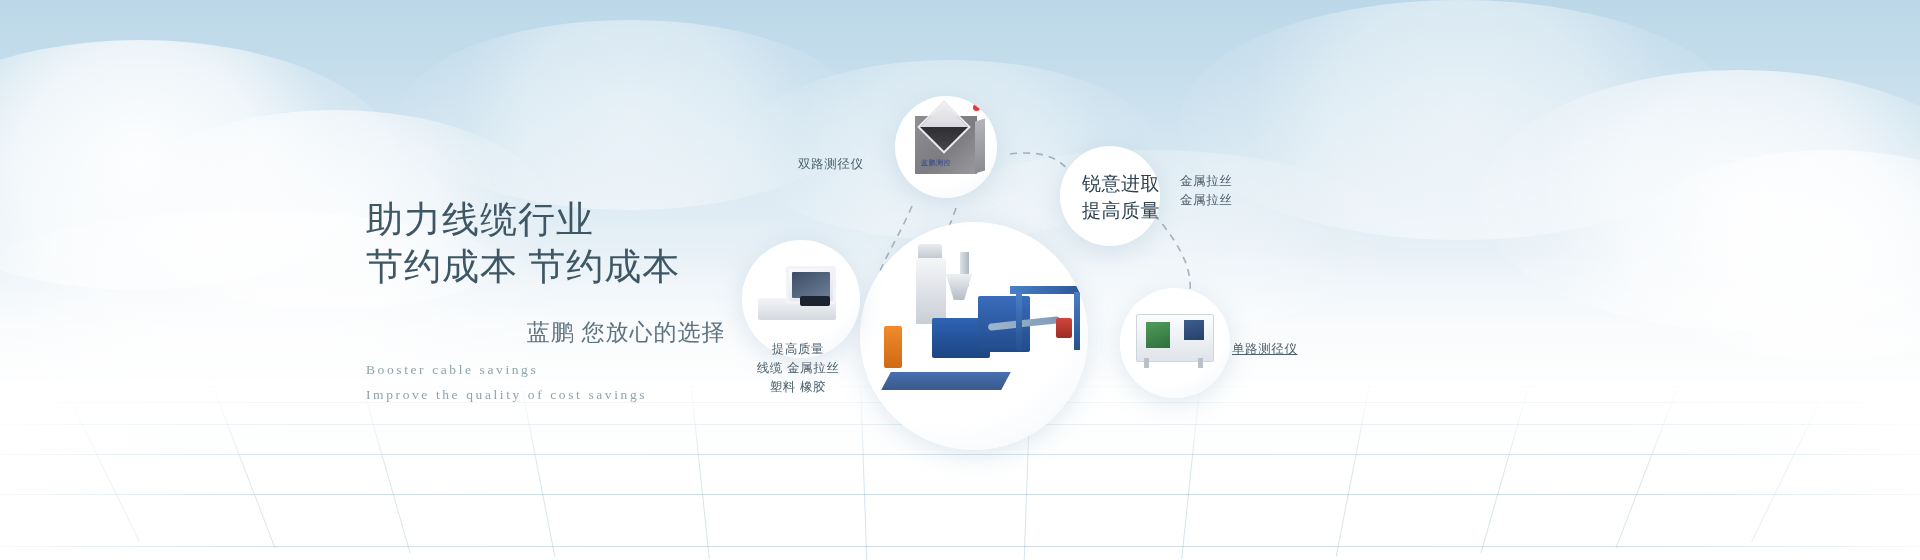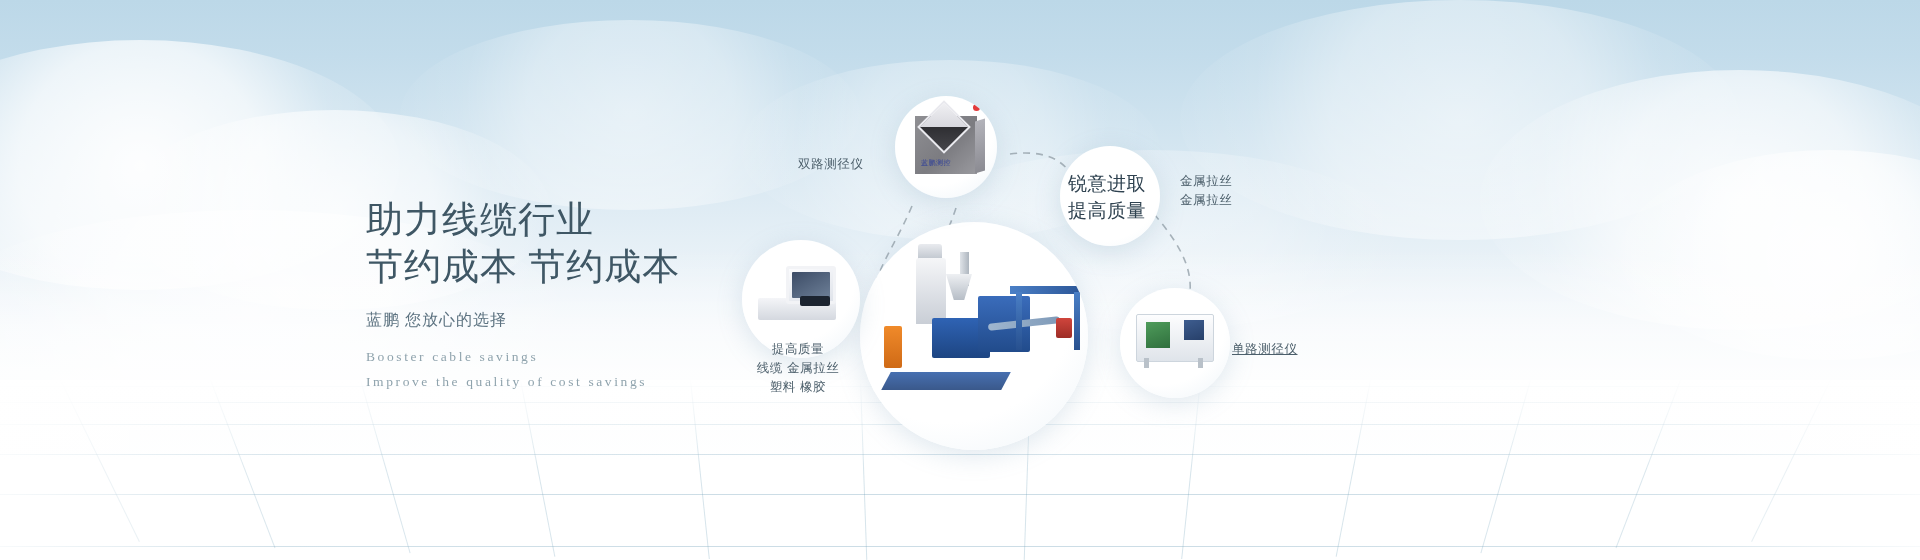--- a/index.html
+++ b/index.html
@@ -115,25 +115,26 @@
   .headline {
     color: #3f5765;
     font-size: 37px;
     line-height: 47px;
     letter-spacing: 1px;
     font-weight: 400;
     white-space: nowrap;
   }
   .subline {
     color: #5d7381;
-    font-size: 16px;
+    font-size: 23px;
     line-height: 30px;
     letter-spacing: 1px;
-    margin-top: 15px;
+    margin-top: 28px;
     white-space: nowrap;
+    text-align: center;
   }
   .engline {
     color: #8fa3ad;
     font-size: 13.5px;
     line-height: 25px;
     letter-spacing: 2.6px;
     white-space: nowrap;
   }
   .engline.first { margin-top: 9px; }
 
@@ -175,24 +176,24 @@
     white-space: nowrap;
     text-align: center;
   }
   .lb-dual  { left: 118px; top: 128px; margin-top: 27px; }
   .lb-single{ left: 552px; top: 340px; text-decoration: underline; }
   .lb-feat  { left: 500px; top: 172px; text-align: left; }
   .lb-apply { left:  48px; top: 340px; width: 140px; }
 
   .center-slogan {
     position: absolute;
-    left: 388px;
+    left: 380px;
     top: 170px;
     width: 100px;
-    text-align: left;
+    text-align: right;
     color: #2f4250;
     font-size: 19px;
     line-height: 27px;
     letter-spacing: .5px;
     white-space: nowrap;
   }
 
   .dashes { position: absolute; left: 0; top: 0; width: 620px; height: 560px; }
 
   

